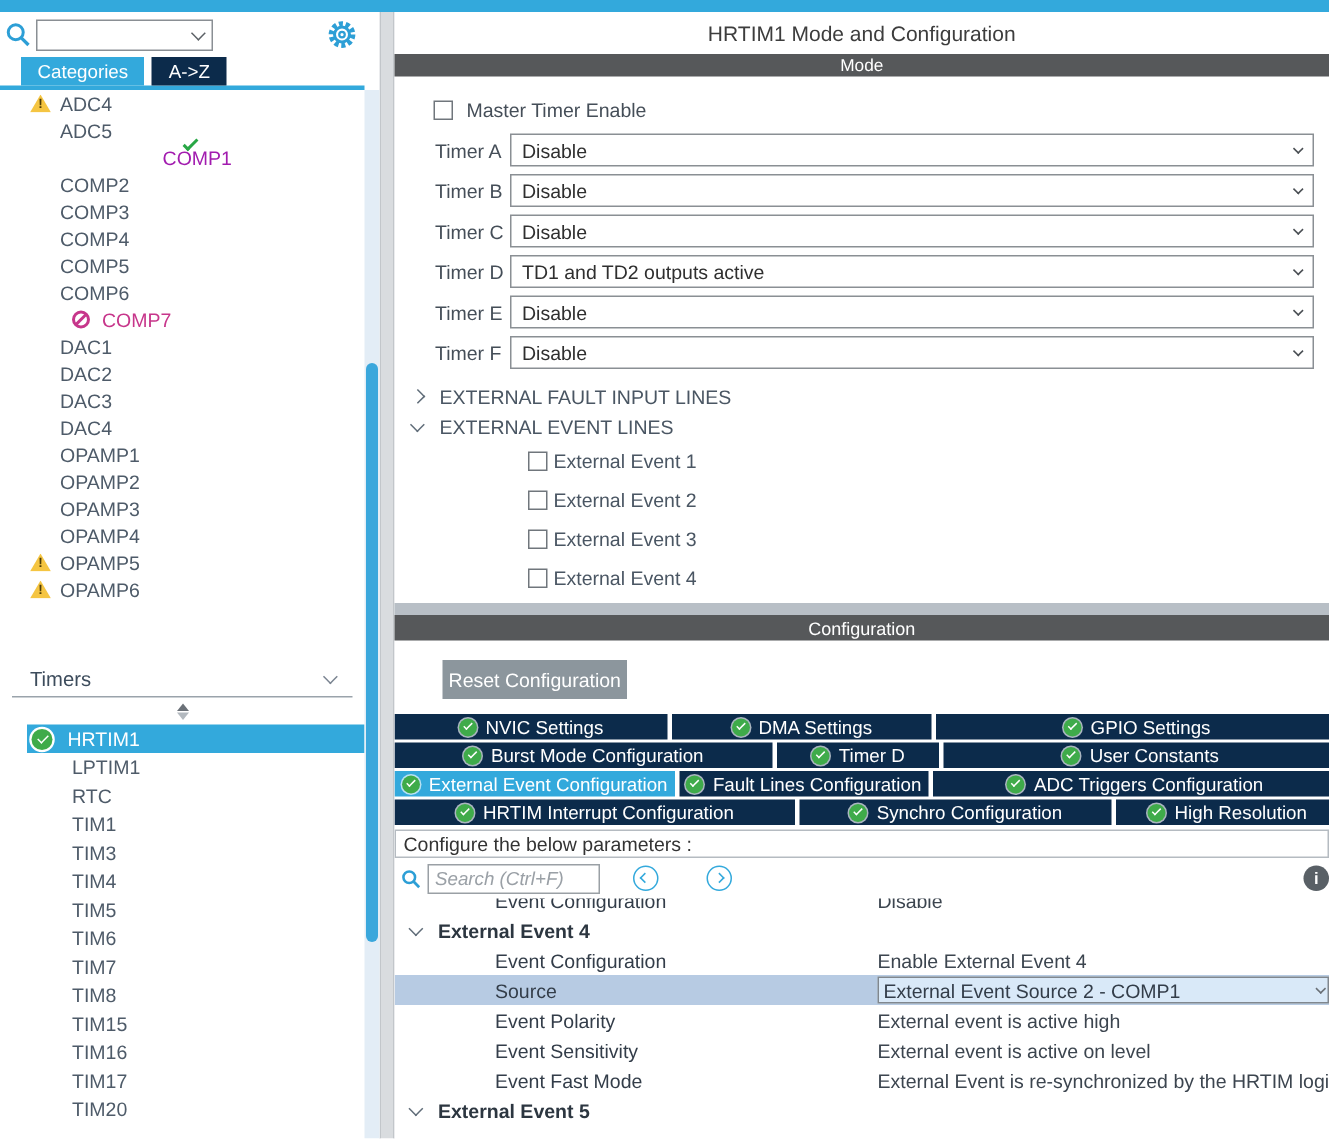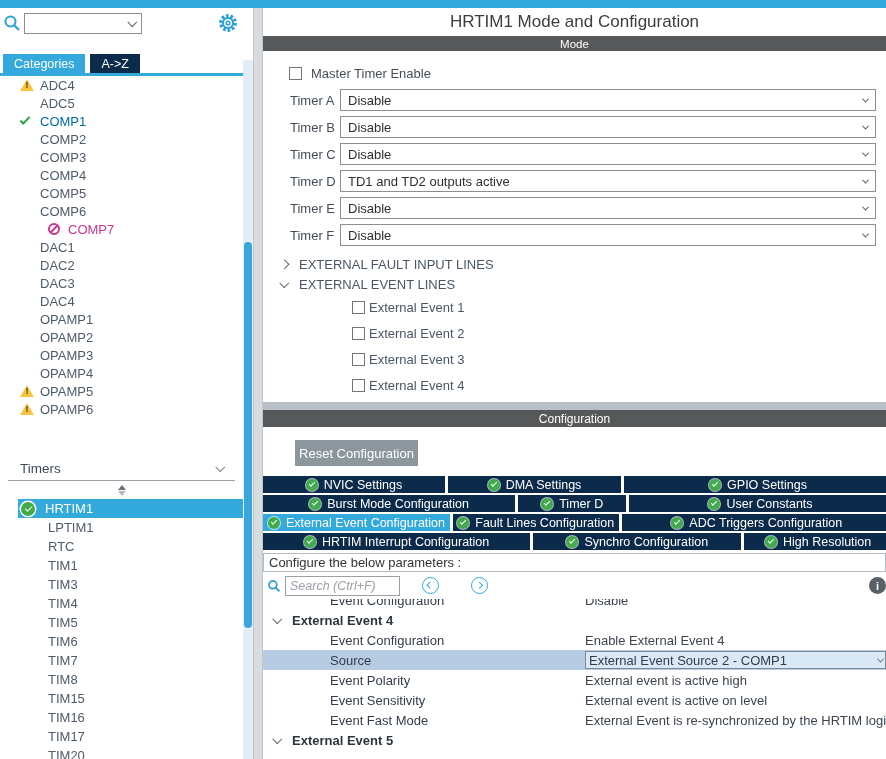--- a/index.html
+++ b/index.html
@@ -15,29 +15,29 @@
 
   
   .left-wrap{width:253px;position:relative;flex:none;background:#fff;}
   .left-panel{width:243px;height:100%;}
   .lsearch-row{height:30px;display:flex;align-items:center;padding:0 3px;}
   .mag{flex:none;}
   .combo{width:118px;height:21px;border:1px solid #8a8f94;background:#fff;display:flex;
     align-items:center;padding:0 6px;margin-left:3px;}
   .combo .chv{margin-left:auto;color:#5c6166;}
   .gear{margin-left:auto;margin-right:2px;}
-  .ltabs{height:19px;display:flex;padding-left:3px;margin-top:16px;}
+  .ltabs{height:19px;display:flex;padding-left:14px;}
   .ltab{height:19px;display:flex;align-items:center;padding:0 11px;font-size:12.5px;color:#fff;
     background:var(--accent);cursor:pointer;}
   .ltab.navy{background:var(--navy);margin-left:5px;}
   .underline{height:3px;background:var(--accent);}
   .plist-row{height:18px;display:flex;align-items:center;padding-left:20px;font-size:13px;
     color:var(--listtext);}
   .plist-row .icslot{width:20px;flex:none;display:flex;align-items:center;}
-  .plist-row.green{color:#0369a1;}
+  .plist-row.green{color:#a21caf;flex-direction:column;}
   .plist-row.magenta{color:var(--magenta);margin-left:28px;}
   .timers-head{margin:40px 8px 0 8px;height:20px;display:flex;align-items:center;
     font-size:13.5px;color:#3d4c5c;padding-left:12px;}
   .timers-head .chv{margin-left:auto;margin-right:12px;color:#7a8document49;color:#7a8491;}
   .thead-line{height:1px;background:#9aa3ab;margin:2px 8px 0 8px;}
   .spinner{height:18px;display:flex;flex-direction:column;align-items:center;justify-content:center;
     gap:1px;cursor:pointer;}
   .tri-up{width:0;height:0;border-left:4px solid transparent;border-right:4px solid transparent;
     border-bottom:5px solid #6b7178;}
   .tri-down{width:0;height:0;border-left:4px solid transparent;border-right:4px solid transparent;
@@ -48,36 +48,36 @@
   .tlist-row.selected{background:var(--accent);color:#fff;margin-left:18px;padding-left:3px;}
   .v-scroll{position:absolute;right:0;top:52px;bottom:0;width:10px;background:#e3edf6;}
   .v-thumb{position:absolute;left:1px;width:8px;border-radius:4px;background:var(--thumb);
     top:182px;height:386px;}
   .divider{width:10px;flex:none;background:#d9dcdf;border-left:1px solid #c2c6ca;
     border-right:1px solid #c2c6ca;cursor:col-resize;}
 
   
   .right-panel{flex:1;display:flex;flex-direction:column;background:#fff;min-width:0;}
   .title-row{height:28px;display:flex;align-items:center;justify-content:center;
-    font-size:17px;color:#3d3d3d;}
+    font-size:14px;color:#3d3d3d;}
   .sec-bar{height:15px;background:var(--hdr);color:#fff;font-size:11.5px;display:flex;
     align-items:center;justify-content:center;flex:none;}
   .sec-bar.cfg{height:17px;font-size:12px;}
   .mode-content{height:351px;flex:none;overflow:hidden;}
   .mcb-row{margin:14px 0 0 26px;height:16px;display:flex;align-items:center;gap:9px;
     font-size:13px;color:#454e58;}
   .cb{width:13px;height:13px;border:1px solid #70767c;background:#fff;flex:none;cursor:pointer;}
   #mtimers{margin-top:8px;}
   .mt-row{display:flex;align-items:center;padding-left:27px;height:22px;margin-bottom:5px;}
   .mt-row .mt-lbl{width:50px;font-size:13px;color:#454e58;flex:none;}
   .mt-sel{flex:1;margin-right:10px;height:22px;border:1px solid #8a8f94;background:#fff;
     display:flex;align-items:center;padding:0 7px;font-size:13px;color:#2f2f2f;cursor:pointer;}
   .mt-sel .chv{margin-left:auto;color:#4a4f54;}
   #mtree{margin-top:8px;}
-  .tree-row{height:20px;display:flex;align-items:center;padding-left:15px;font-size:13px;
+  .tree-row{height:20px;display:flex;align-items:center;padding-left:9px;font-size:13px;
     color:#4a5663;gap:9px;cursor:pointer;}
   .tree-row .chvslot{width:12px;display:flex;justify-content:center;color:#5f6c78;}
   .ev-row{height:26px;display:flex;align-items:center;padding-left:89px;gap:4px;font-size:13px;
     color:#4a5663;}
   .hstrip{height:8px;background:#b8bfc6;flex:none;}
   .cfg-content{flex:1;overflow:hidden;display:flex;flex-direction:column;}
   .reset-btn{margin:13px 0 0 32px;width:123px;height:26px;background:var(--reset);color:#fff;
     border:none;font-size:13px;font-family:"Liberation Sans",sans-serif;cursor:pointer;flex:none;}
   #tabs{margin-top:10px;display:flex;flex-direction:column;gap:2px;flex:none;}
   .tabrow{display:flex;gap:3px;height:17px;}

